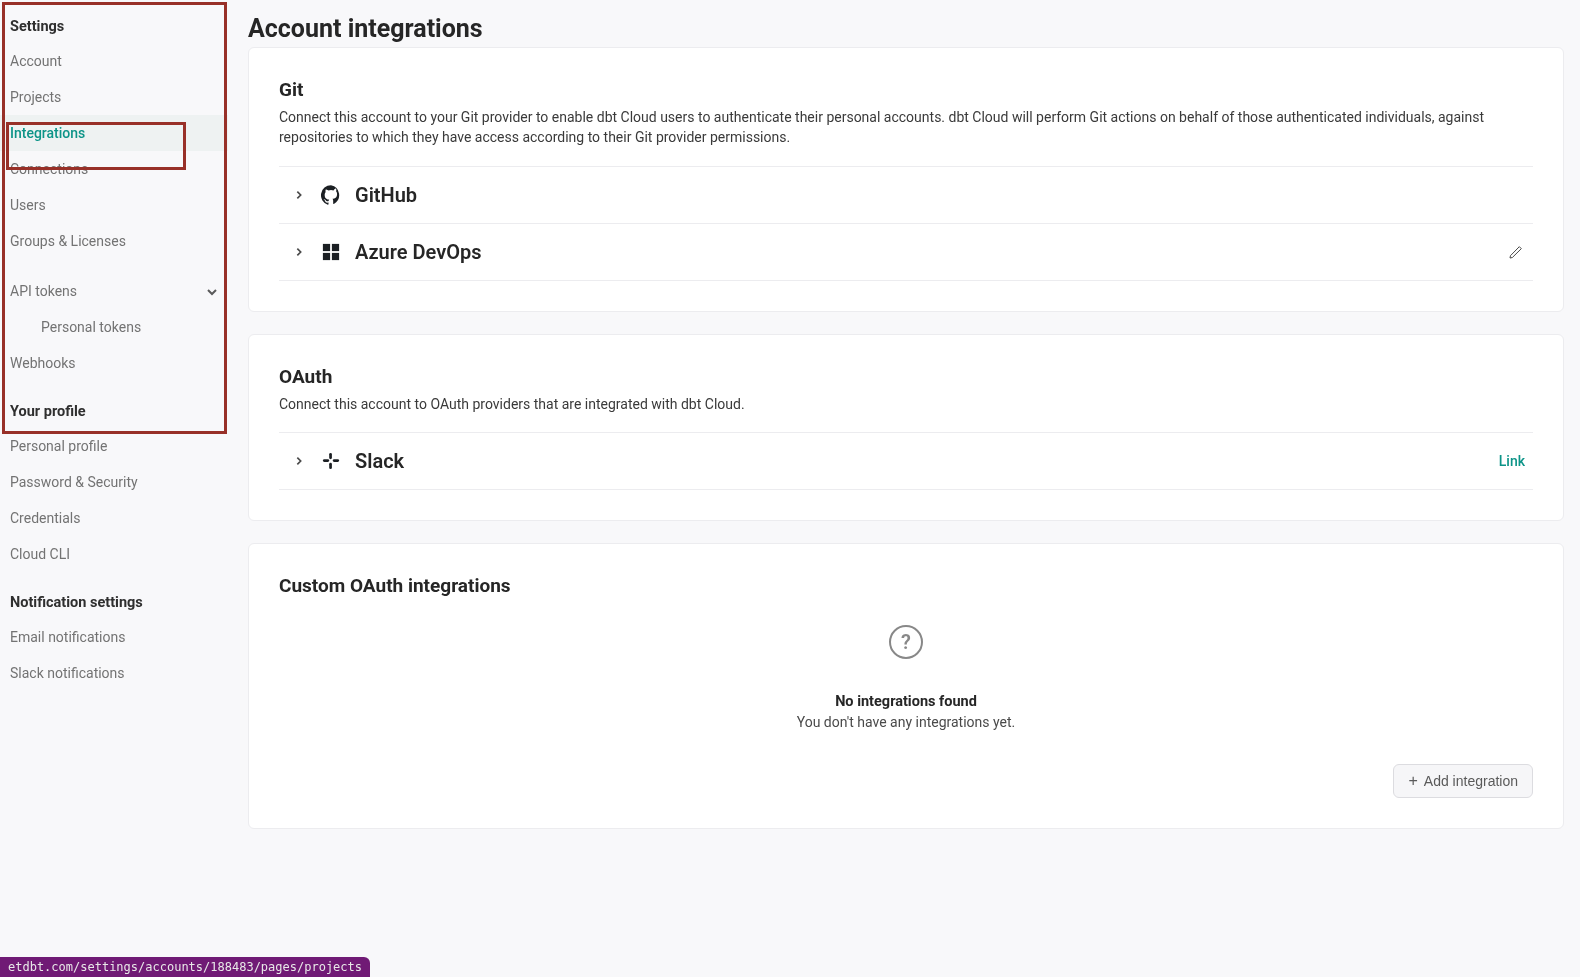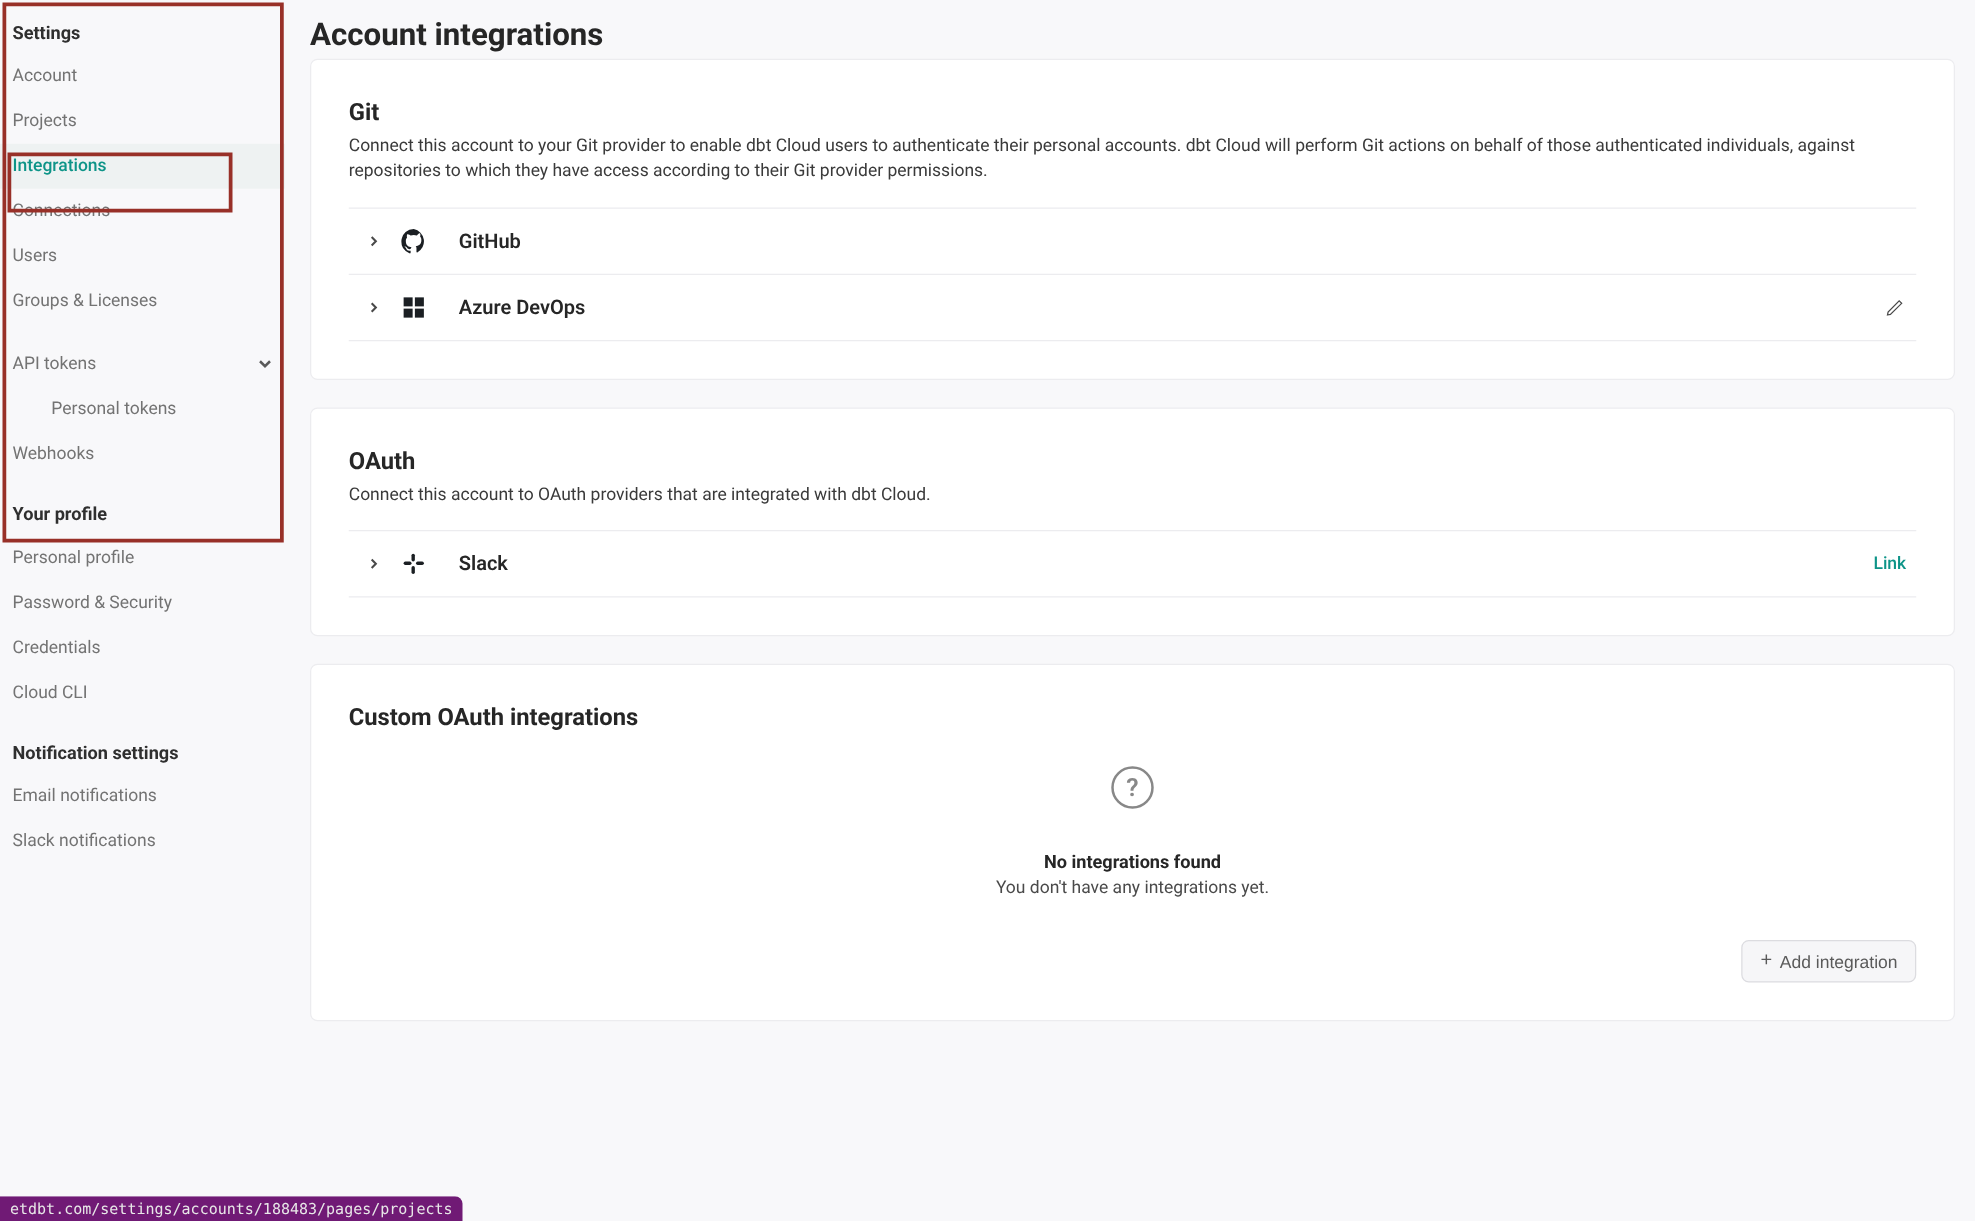--- a/index.html
+++ b/index.html
@@ -19,21 +19,21 @@
 .main { flex: 1; padding: 14px 16px 20px 20px;}
 h1.page-title { font-size: 25px; font-weight: 700; color: #262626; margin-bottom: 4px;}
 .card { background: #fff; border: 1px solid #ececef; border-radius: 6px; padding: 30px 30px 30px 30px; margin-bottom: 22px;}
 .card h2 { font-size: 19px; font-weight: 700; color: #262626; margin-bottom: 6px;}
 .card .desc { font-size: 14px; color: #3a3a3a; line-height: 1.45; margin-bottom: 18px;}
 .provider-row { display: flex; align-items: center; padding: 16px 8px 16px 14px; border-top: 1px solid #ececef;}
 .provider-row:last-child { border-bottom: 1px solid #ececef;}
 .provider-row .exp { width: 12px; height: 12px; margin-right: 16px; display: flex; align-items: center; justify-content: center;}
 .provider-row .exp svg { width: 10px; height: 10px; stroke: #4a4a4a; fill: none; stroke-width: 2;}
 .provider-row .icon { width: 20px; height: 20px; margin-right: 14px; display: flex; align-items: center; justify-content: center;}
-.provider-row .label { font-size: 16px; font-weight: 600; color: #262626; flex: 1; margin-left: 12px;}
+.provider-row .label { font-size: 20px; font-weight: 600; color: #262626; flex: 1;}
 .provider-row .action-edit { width: 18px; height: 18px; cursor: pointer; display:flex; align-items:center; justify-content:center;}
 .provider-row .action-edit svg { width: 16px; height: 16px; stroke: #4a4a4a; fill: none; stroke-width: 1.5;}
 .provider-row .action-link { color: #0d9488; font-weight: 500; cursor: pointer; font-size: 14px;}
 .empty { text-align: center; padding: 22px 0 10px 0;}
 .empty .qicon { width: 34px; height: 34px; border: 2px solid #888; border-radius: 50%; display: inline-flex; align-items: center; justify-content: center; color: #888; font-size: 20px; font-weight: 600; margin-bottom: 14px;}
 .empty .t1 { font-weight: 700; font-size: 14.5px; color: #262626; margin-bottom: 4px; margin-top: 20px;}
 .empty .t2 { font-size: 14px; color: #4a4a4a;}
 .btn-row { display: flex; justify-content: flex-end; margin-top: 24px;}
 .btn { border: 1px solid #dcdce0; background: #f6f6f8; color: #5a5a5a; padding: 8px 14px; border-radius: 6px; font-size: 14px; cursor: pointer; display: inline-flex; align-items: center; gap: 6px;}
 .btn .plus { font-size: 16px; line-height: 1;}

